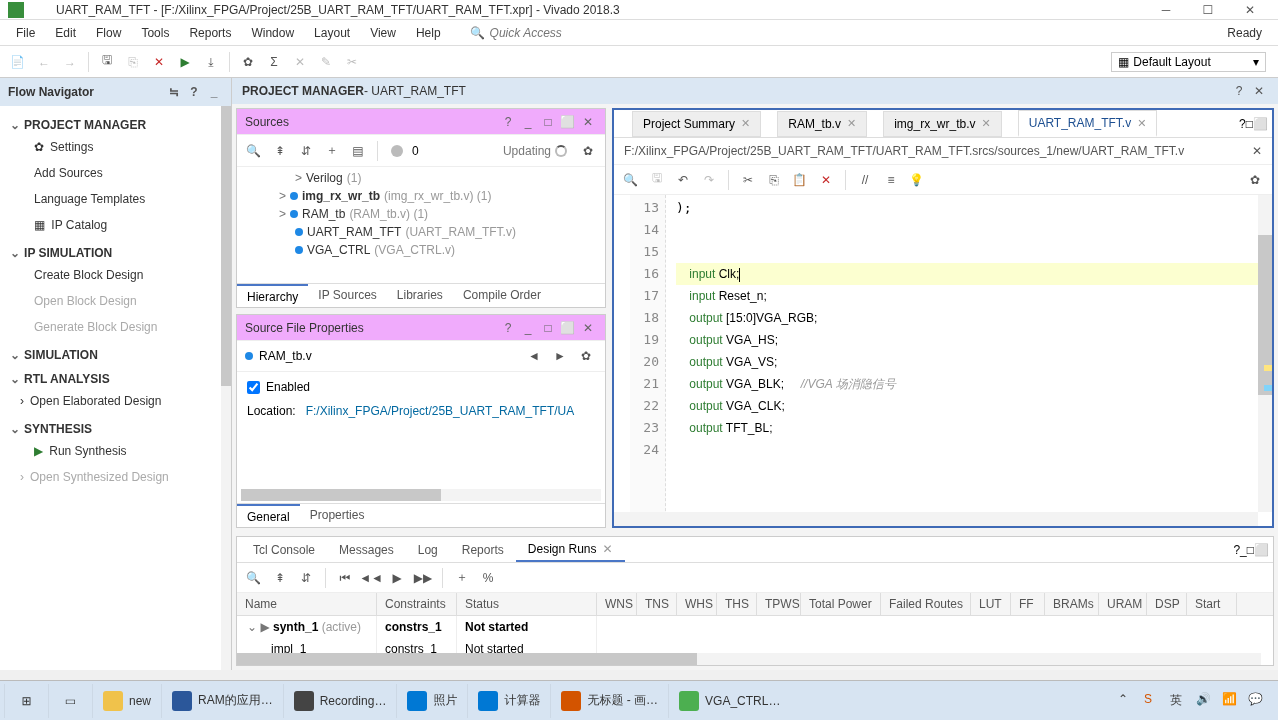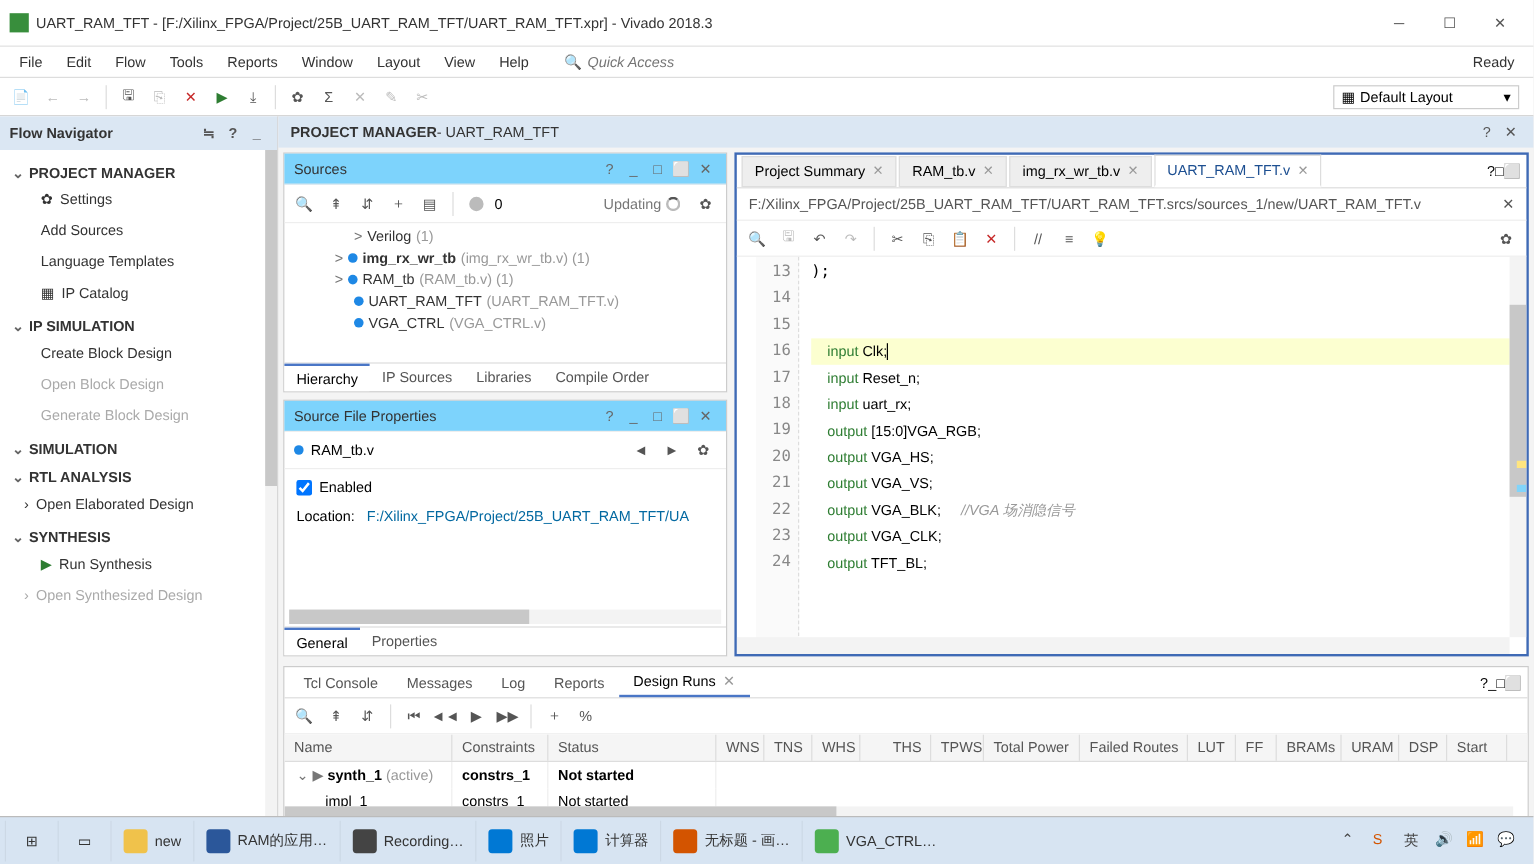--- a/index.html
+++ b/index.html
@@ -1,19 +1,19 @@
 <!DOCTYPE html>
 <html><head>
 <meta charset="utf-8">
 <style>
 * { margin: 0; padding: 0; box-sizing: border-box; font-family: "Segoe UI", Tahoma, sans-serif; font-size: 12px; }
 body { background: #f0f0f0; width: 1278px; height: 720px; overflow: hidden; position: relative; }
 
 
-.titlebar { height: 39px; background: #fff; display: flex; align-items: center; padding: 0 8px; border-bottom: 1px solid #ddd; }
+.titlebar { height: 20px; background: #fff; display: flex; align-items: center; padding: 0 8px; border-bottom: 1px solid #ddd; gap: 26px; }
 .titlebar-icon { width: 16px; height: 16px; background: #388e3c; margin-right: 6px; }
 .titlebar-text { flex: 1; color: #333; }
 .win-controls { display: flex; gap: 2px; }
 .win-btn { width: 40px; height: 28px; display: flex; align-items: center; justify-content: center; color: #555; }
 
 
 .menubar { height: 26px; background: #fff; display: flex; align-items: center; padding: 0 6px; border-bottom: 1px solid #ddd; }
 .menu-item { padding: 4px 10px; color: #333; cursor: pointer; }
 .quick-access { margin-left: 20px; display: flex; align-items: center; gap: 4px; }
 .search-icon-qa { color: #0066cc; }
@@ -48,21 +48,21 @@
 .proj-header { height: 26px; background: #dbe7f3; display: flex; align-items: center; padding: 0 10px; color: #333; }
 .proj-header b { font-weight: bold; }
 .proj-header .spacer { flex: 1; }
 .proj-header .hbtn { width:18px; height:18px; display:flex; align-items:center; justify-content:center; color:#555; margin-left:2px; }
 
 .panels { flex: 1; display: flex; gap: 6px; padding: 4px; overflow: hidden; }
 .left-stack { width: 370px; display: flex; flex-direction: column; gap: 6px; }
 .right-stack { flex: 1; display: flex; flex-direction: column; }
 
 .panel { background: #fff; border: 1px solid #ccc; display: flex; flex-direction: column; }
-.panel-title { height: 26px; background: #7dd3fc; border-bottom: 1px solid #eee; display: flex; align-items: center; padding: 0 8px; color: #333; }
+.panel-title { height: 26px; background: #f0abfc; border-bottom: 1px solid #eee; display: flex; align-items: center; padding: 0 8px; color: #333; }
 .panel-title .t { flex: 1; }
 .panel-title .pbtn { width:18px; height:18px; display:flex; align-items:center; justify-content:center; color:#666; margin-left:2px; }
 
 
 .sources { height: 200px; }
 .sources-tools { height: 32px; display: flex; align-items: center; gap: 4px; padding: 0 6px; border-bottom: 1px solid #eee; }
 .st-btn { width:22px; height:22px; display:flex; align-items:center; justify-content:center; color:#555; }
 .updating { margin-left: auto; color: #777; display: flex; align-items: center; gap: 4px; margin-right: 6px; }
 .spinner { width: 12px; height: 12px; border: 2px solid #bbb; border-top-color: #555; border-radius: 50%; }
 .sources-tree { flex: 1; overflow: auto; padding: 2px 0; position: relative; }
@@ -79,21 +79,21 @@
 .props-nav { margin-left:auto; display:flex; gap:4px; }
 .props-body { padding: 8px 10px; flex: 1; position: relative; overflow: hidden; }
 .chk-row { display:flex; align-items:center; gap:6px; margin-bottom: 10px; }
 .loc-row { display:flex; align-items:center; gap:10px; margin-bottom: 6px; }
 .loc-row .path { color:#0369a1; white-space:nowrap; overflow:hidden; text-overflow:ellipsis; flex:1; }
 .props-tabs { height:24px; display:flex; border-top:1px solid #ddd; }
 
 
 .editor { flex: 1; border: 2px solid #3f6ab5; background:#fff; display:flex; flex-direction:column; }
 .editor-tabs { height: 28px; display:flex; align-items:center; border-bottom:1px solid #ddd; padding: 0 4px; gap: 0; }
-.etab { padding: 5px 10px; background:#eee; border:1px solid #ddd; display:flex; align-items:center; gap:6px; margin-right:2px; cursor:pointer; }
+.etab { padding: 5px 10px; background:#eee; border:1px solid #ddd; display:flex; align-items:center; gap:6px; margin-right:2px; cursor:pointer;margin-left:14px; }
 .etab.active { background:#fff; border-bottom:2px solid #fff; font-weight:500; color:#1d4f91; }
 .etab .x { color:#999; font-size:11px; }
 .editor-tabs .spacer { flex:1; }
 .editor-path { padding: 6px 10px; color:#555; border-bottom:1px solid #eee; display:flex; align-items:center; }
 .editor-path .spacer { flex:1; }
 .editor-tools { height: 30px; display:flex; align-items:center; gap:4px; padding:0 6px; border-bottom:1px solid #eee; }
 .et-btn { width:22px; height:22px; display:flex; align-items:center; justify-content:center; color:#555; }
 .et-btn.red { color:#c62828; }
 .et-btn.gray { color:#bbb; }
 .code-area { flex:1; display:flex; overflow:hidden; position:relative; font-family: Consolas, monospace; }
@@ -433,21 +433,20 @@
                 <div>22</div>
                 <div>23</div>
                 <div>24</div>
               </div>
             <div class="code" id="code-body">
                 <div class="code-line">);</div>
                 <div class="code-line"></div>
                 <div class="code-line">    </div>
                 <div class="code-line hl"><span class="kw-input">    input</span><span> Clk;</span><span class="cursor-line"></span></div>
                 <div class="code-line"><span class="kw-input">    input</span><span> Reset_n;</span></div>
-                <div class="code-line"><span class="kw-input">    input</span><span> uart_rx;</span></div>
                 <div class="code-line"><span class="kw-output">    output</span><span> [15:0]VGA_RGB;</span></div>
                 <div class="code-line"><span class="kw-output">    output</span><span> VGA_HS;</span></div>
                 <div class="code-line"><span class="kw-output">    output</span><span> VGA_VS;</span></div>
                 <div class="code-line"><span class="kw-output">    output</span><span> VGA_BLK;     </span><span class="comment">//VGA 场消隐信号</span></div>
                 <div class="code-line"><span class="kw-output">    output</span><span> VGA_CLK;</span></div>
                 <div class="code-line"><span class="kw-output">    output</span><span> TFT_BL;</span></div>
               </div>
             <div class="code-scroll">
               <div class="code-scroll-thumb" style="top:40px;height:160px"></div>
             </div>
@@ -488,21 +487,21 @@
         <div class="st-btn">%</div>
       </div>
       <div class="runs-table">
         <div class="runs-header" id="runs-header">
             <div class="rh" style="width: 140px;">Name</div>
             <div class="rh" style="width: 80px;">Constraints</div>
             <div class="rh" style="width: 140px;">Status</div>
             <div class="rh" style="width: 40px;">WNS</div>
             <div class="rh" style="width: 40px;">TNS</div>
             <div class="rh" style="width: 40px;">WHS</div>
-            <div class="rh" style="width: 40px; margin-left: 19px;">THS</div>
+            <div class="rh" style="width: 40px;">THS</div>
             <div class="rh" style="width: 44px;">TPWS</div>
             <div class="rh" style="width: 80px;">Total Power</div>
             <div class="rh" style="width: 90px;">Failed Routes</div>
             <div class="rh" style="width: 40px;">LUT</div>
             <div class="rh" style="width: 34px;">FF</div>
             <div class="rh" style="width: 54px;">BRAMs</div>
             <div class="rh" style="width: 48px;">URAM</div>
             <div class="rh" style="width: 40px;">DSP</div>
             <div class="rh" style="width: 50px;">Start</div>
           </div>

